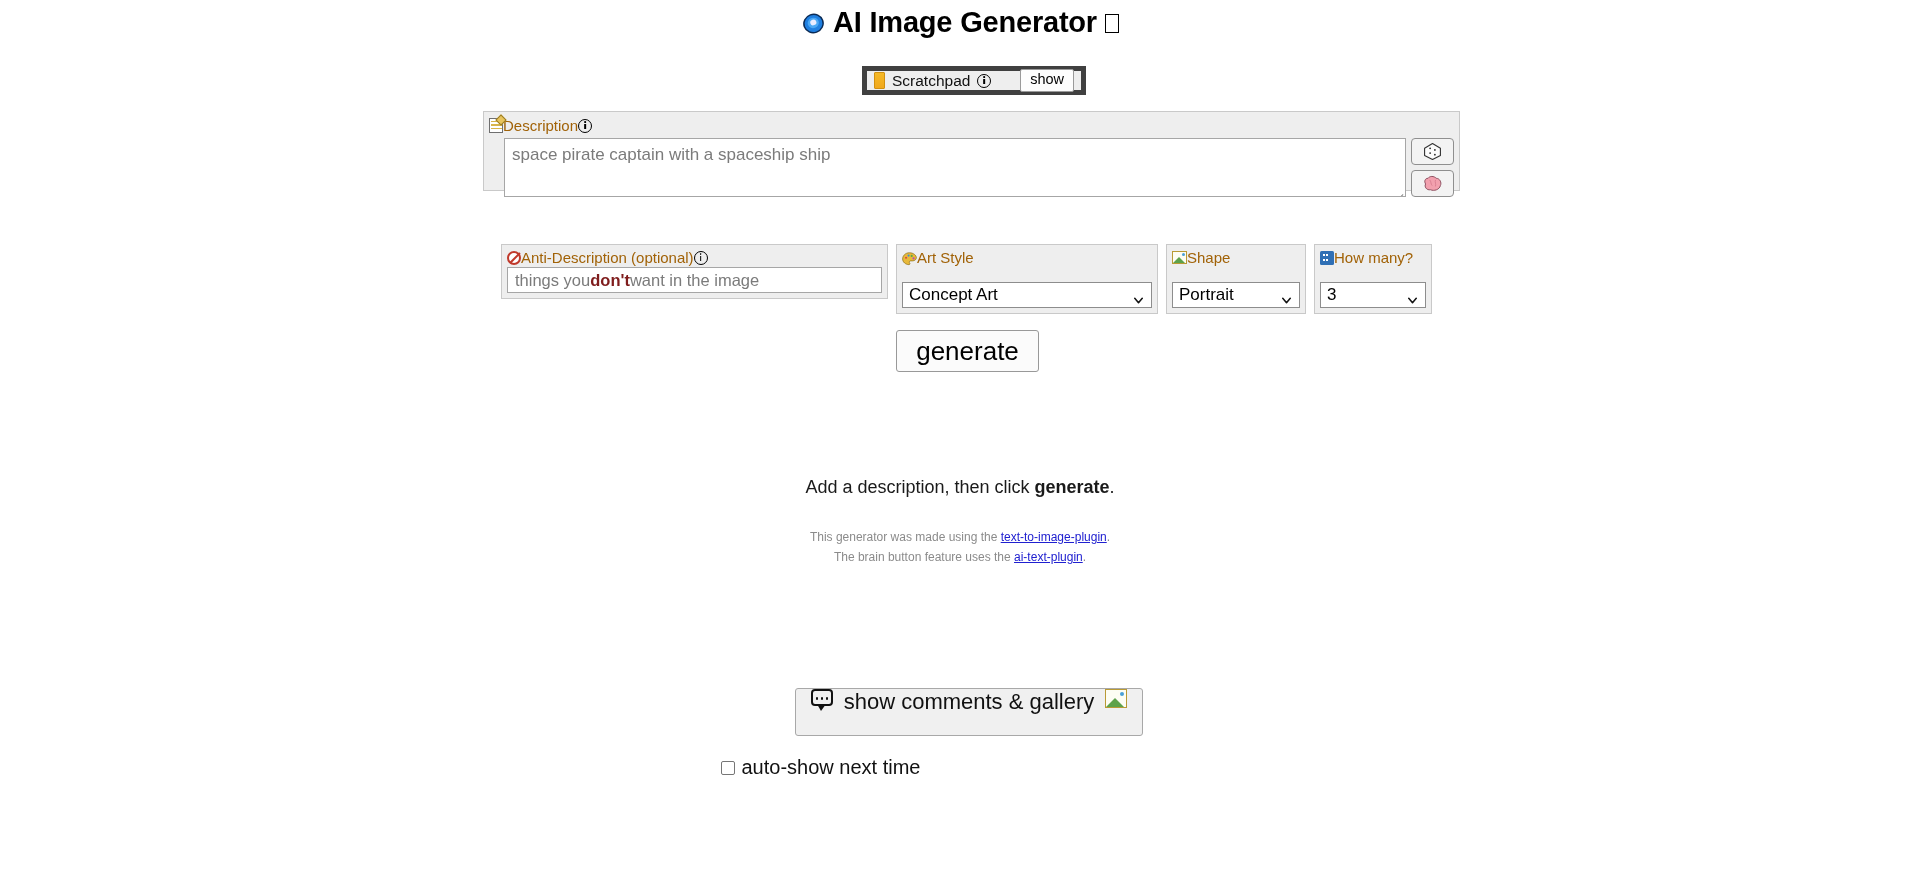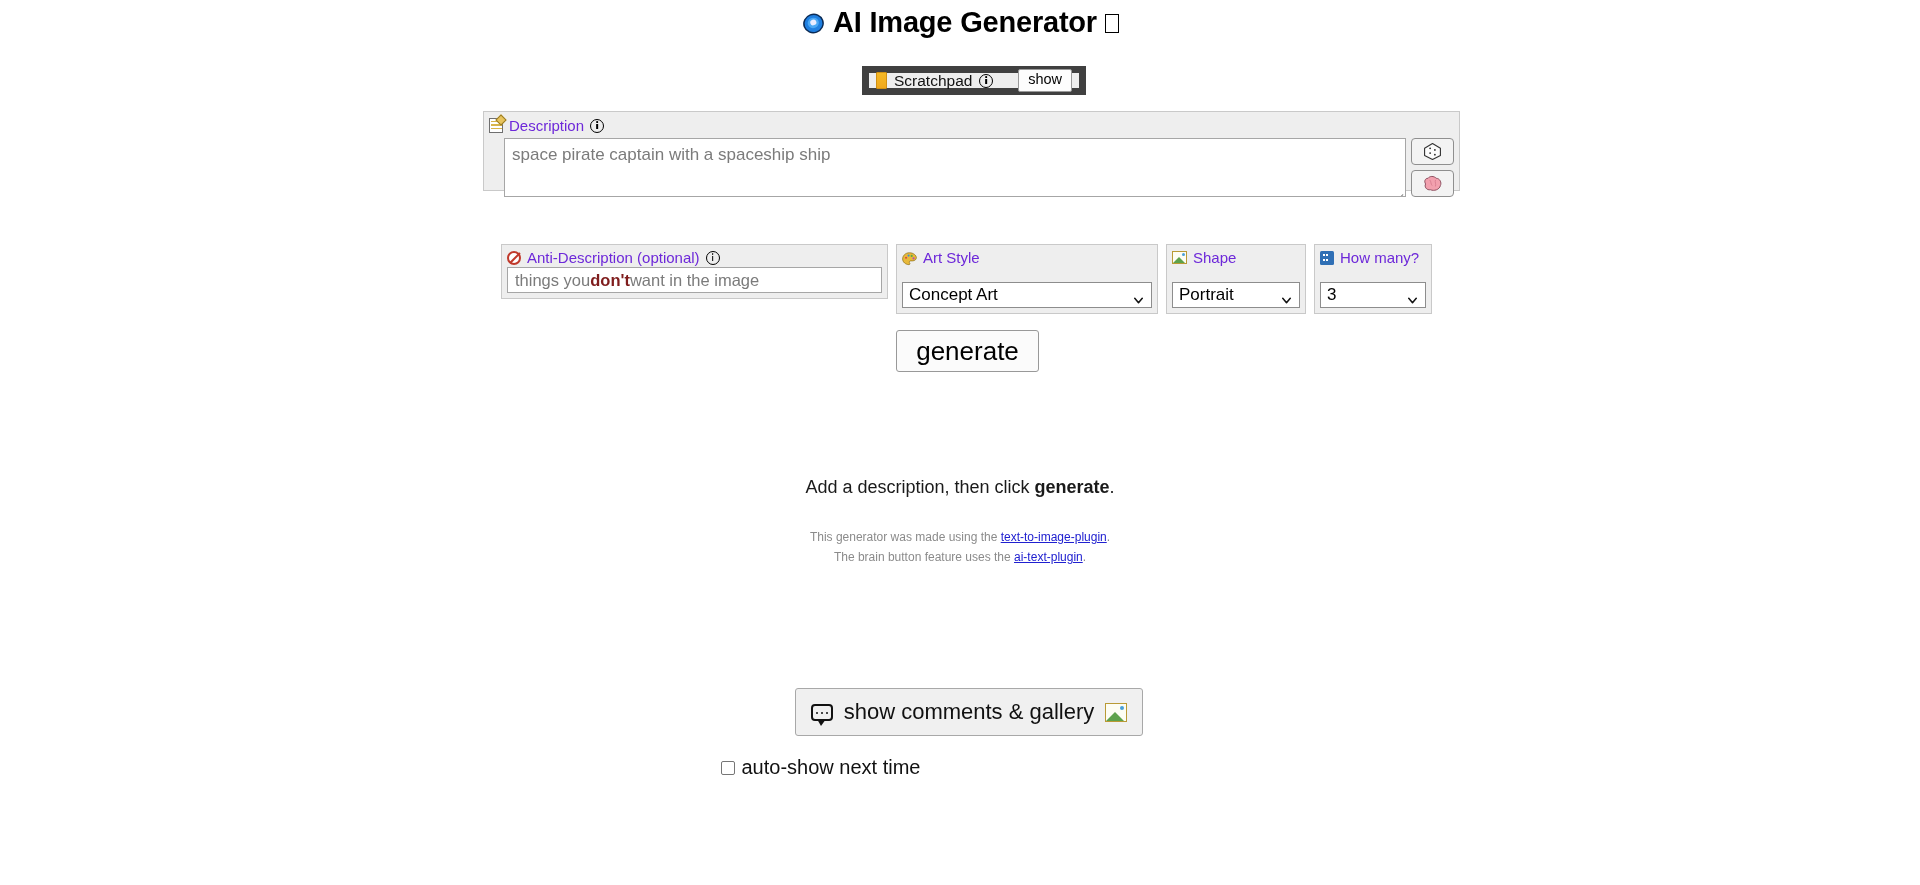--- a/index.html
+++ b/index.html
@@ -52,21 +52,21 @@
   }
 
   
   .scratchpad-panel {
     position: absolute;
     top: 66px;
     left: 862px;
     width: 224px;
     height: 29px;
     background: #eeeeee;
-    border: 7px solid #404040;
+    border: 5px solid #404040;
     box-sizing: border-box;
     display: flex;
     align-items: center;
     padding: 0 7px;
     gap: 7px;
   }
   .note-icon {
     width: 11px;
     height: 17px;
     background: linear-gradient(180deg,#f5b926 0%, #f0a81c 100%);
@@ -132,23 +132,23 @@
     width: 977px;
     height: 80px;
     background: #eeeeee;
     border: 1px solid #c9c9c9;
     box-sizing: border-box;
     padding: 4px 5px 5px 5px;
   }
   .field-label {
     display: flex;
     align-items: center;
-    gap: 6px;
+    gap: 0;
     font-size: 15px;
-    color: #6d28d9;
+    color: #a16207;
     height: 19px;
     line-height: 19px;
     white-space: nowrap;
   }
   .memo-icon {
     position: relative;
     width: 14px;
     height: 15px;
     background: #ffffff;
     border: 1.3px solid #6f6f6f;
@@ -415,21 +415,20 @@
   .comments-btn {
     position: absolute;
     top: 688px;
     left: 795px;
     width: 348px;
     height: 48px;
     background: #f0f0f0;
     border: 1px solid #a8a8a8;
     border-radius: 3px;
     display: flex;
-    align-items: center;
     justify-content: center;
     gap: 11px;
     font-size: 22px;
     color: #111;
     cursor: pointer;
     box-sizing: border-box;
   }
   .balloon-icon {
     position: relative;
     width: 22px;

